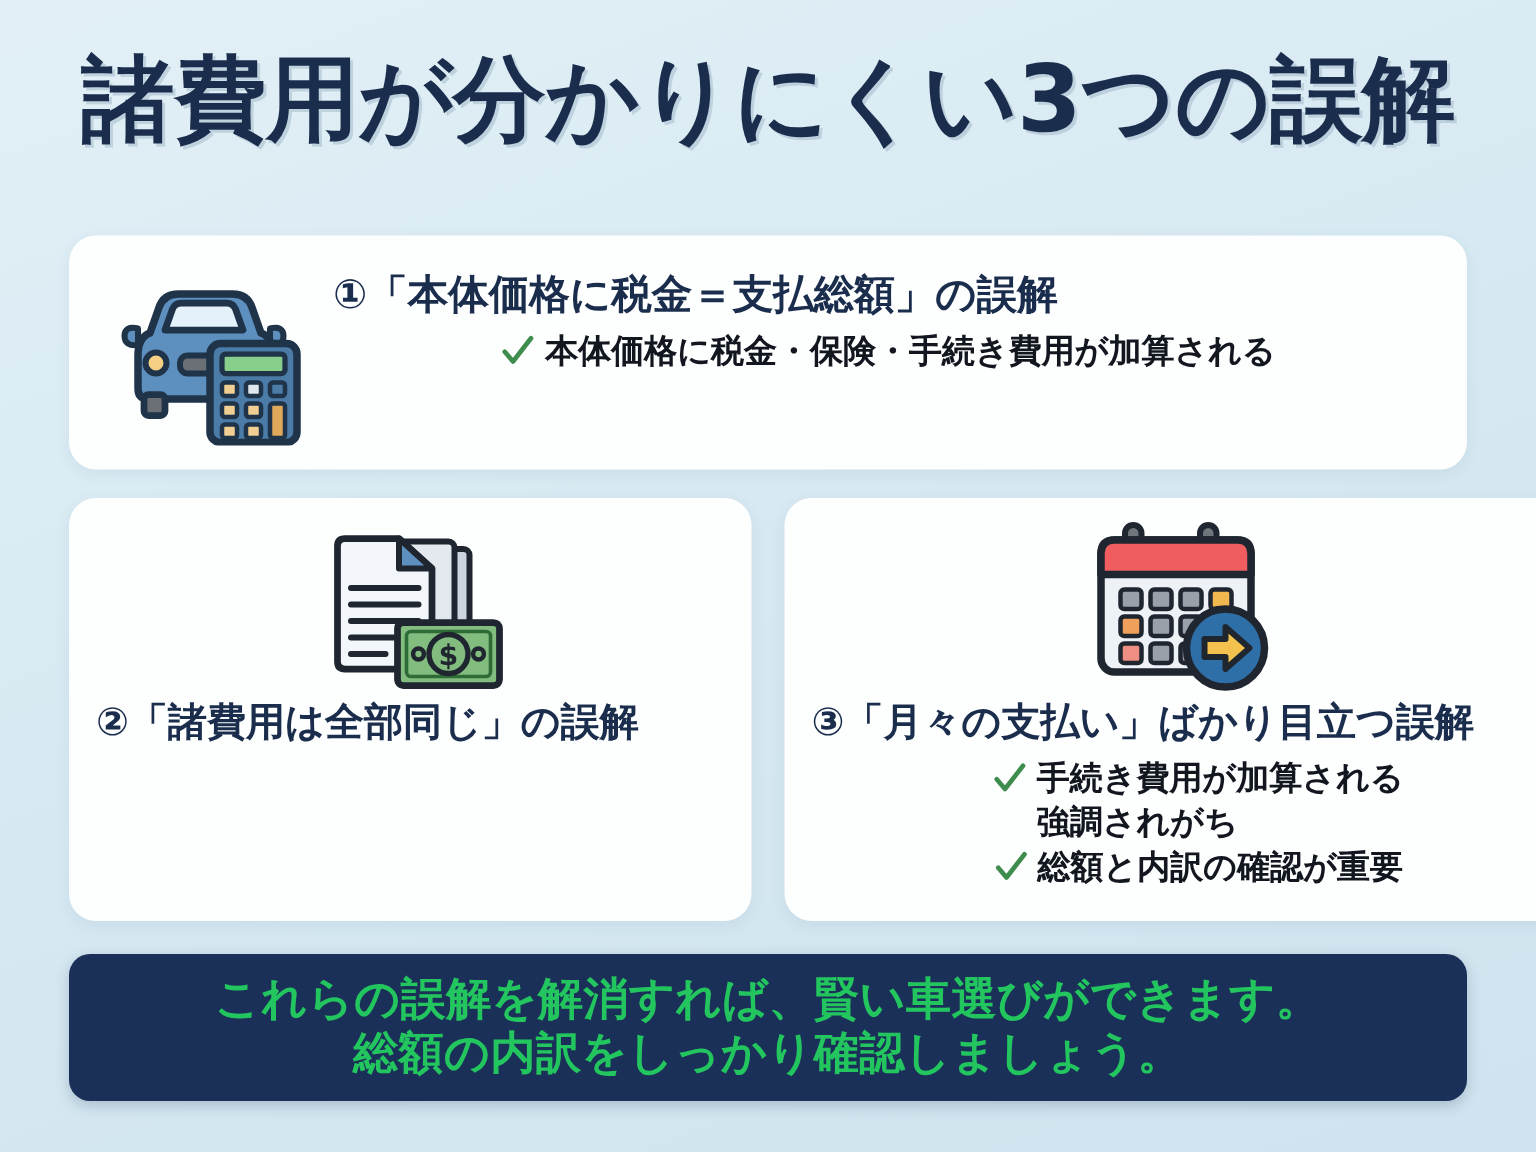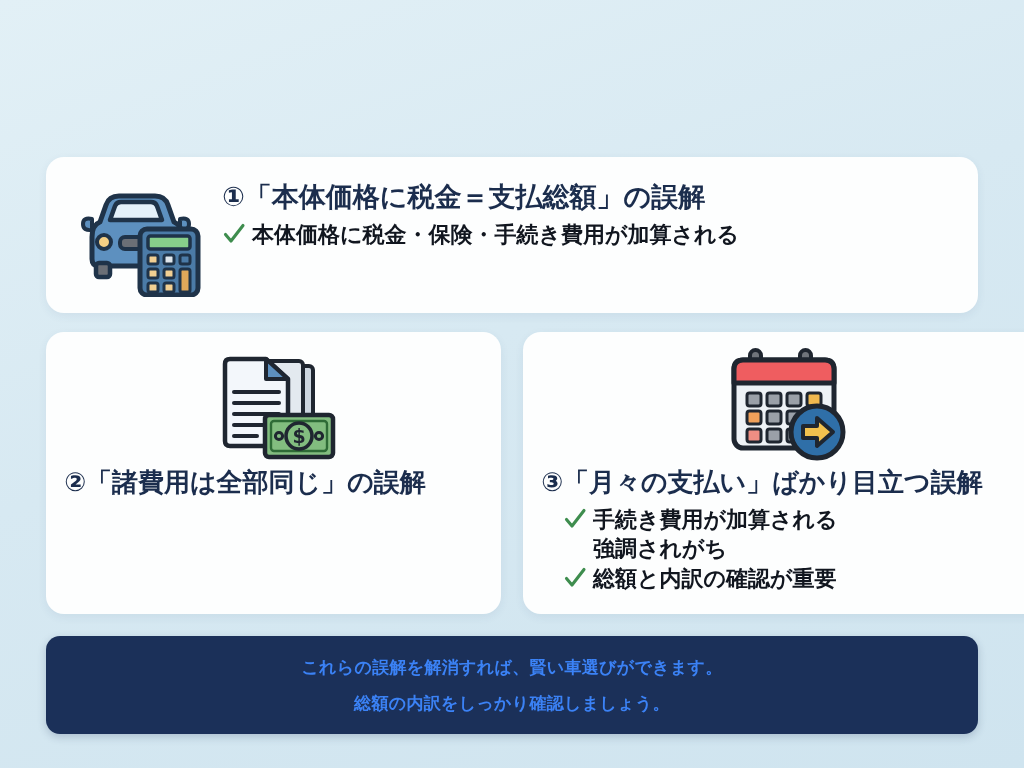--- a/index.html
+++ b/index.html
@@ -102,20 +102,21 @@
   .bullets {
     list-style: none;
     margin: 0;
     padding: 0;
   }
   .bullets.indent { padding-left: 22px; }
   .bullet {
     display: flex;
     align-items: flex-start;
     margin-bottom: 1px;
+    justify-content: center;
   }
   .check {
     flex: 0 0 auto;
     width: 24px;
     height: 28px;
     margin-right: 6px;
     position: relative;
     top: 2px;
   }
   .check svg { display: block; }
@@ -136,33 +137,34 @@
     height: 98px;
     background: #1b3059;
     border-radius: 14px;
     display: flex;
     align-items: center;
     justify-content: center;
     box-shadow: 0 3px 9px rgba(30,50,90,0.22);
   }
   .footer-text {
     text-align: center;
-    color: #3b82f6;
-    font-size: 17px;
+    color: #22c55e;
+    font-size: 30px;
     line-height: 36px;
     font-weight: 700;
     white-space: pre-line;
     letter-spacing: 0.3px;
   }
 </style>
 </head>
 <body>
 
 <div class="stage">
 
+  <div class="title">諸費用が分かりにくい3つの誤解</div>
 
   <div class="card" id="card-1">
 
     <div class="c1-icon">
       <svg viewBox="0 0 128 122" width="128" height="122" aria-hidden="true">
 
         <path d="M14 44 q-9 -2 -9 5 q0 7 9 6 z" fill="#5d90bf" stroke="#1f3349" stroke-width="4" stroke-linejoin="round"></path>
         <path d="M102 44 q9 -2 9 5 q0 7 -9 6 z" fill="#5d90bf" stroke="#1f3349" stroke-width="4" stroke-linejoin="round"></path>
 
         <path d="M14 62 q0 -12 8 -15 l6 -17 q3 -9 13 -9 h36 q10 0 13 9 l6 17 q8 3 8 15 v22 q0 7 -7 7 h-76 q-7 0 -7 -7 z" fill="#5d90bf" stroke="#1f3349" stroke-width="5" stroke-linejoin="round"></path>

